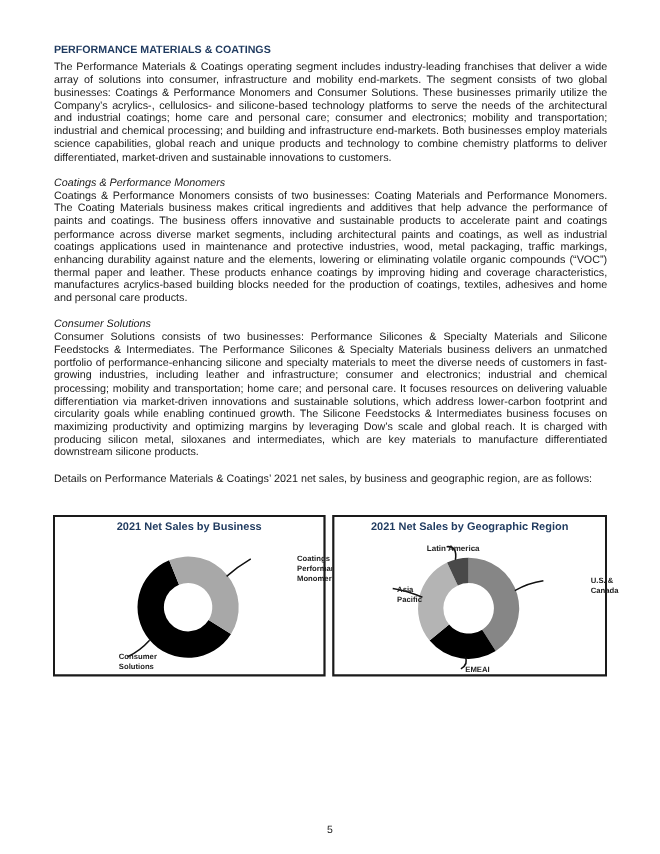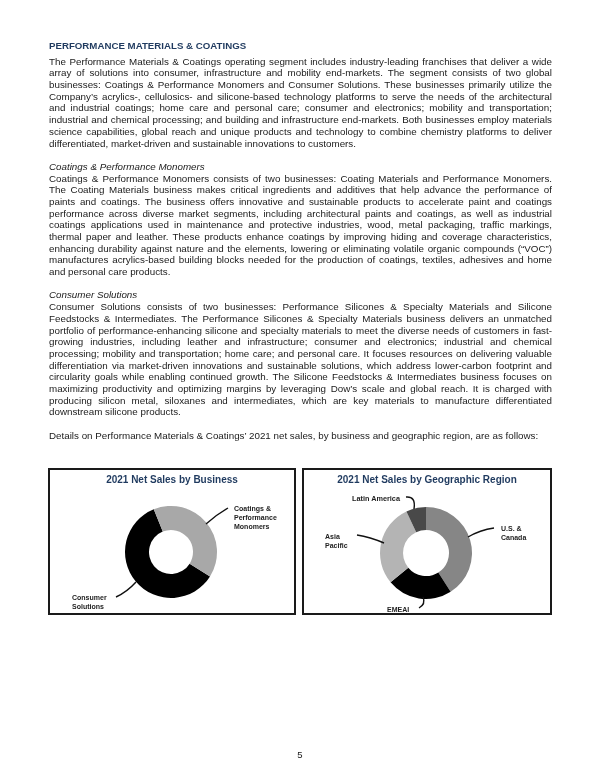--- a/index.html
+++ b/index.html
@@ -28,21 +28,21 @@
     .chart-box.left { left: 48px; width: 248px; }
     .chart-box.right { left: 302px; width: 250px; }
     .chart-title {
       position: absolute; left: 0; right: 0; top: 6px; text-align: center;
       font-weight: bold; font-size: 10px; line-height: 12px; color: #1f3a5f; white-space: nowrap;
     }
     .chart-svg { position: absolute; left: 0; top: 0; }
     .chart-label {
       position: absolute; font-weight: bold; font-size: 7px; line-height: 9px; color: #222; white-space: nowrap;
     }
-    .chart-label span { display: block; }
+    .chart-label span { display: block; margin-left: 36px; }
     .page-number {
       position: absolute; left: 0; width: 600px; top: 749px; text-align: center;
       font-size: 9.5px; line-height: 12px; color: #1a1a1a;
     }
   </style>
 </head>
 <body>
 
 <div class="text-block">
   <div class="section-title">PERFORMANCE MATERIALS &amp; COATINGS</div>
@@ -60,22 +60,22 @@
 
   <div class="gap"></div>
 
   <div>
     <div class="subhead">Coatings &amp; Performance Monomers</div>
     <div class="line">Coatings &amp; Performance Monomers consists of two businesses: Coating Materials and Performance Monomers.</div>
     <div class="line">The Coating Materials business makes critical ingredients and additives that help advance the performance of</div>
     <div class="line">paints and coatings. The business offers innovative and sustainable products to accelerate paint and coatings</div>
     <div class="line">performance across diverse market segments, including architectural paints and coatings, as well as industrial</div>
     <div class="line">coatings applications used in maintenance and protective industries, wood, metal packaging, traffic markings,</div>
+    <div class="line">enhancing durability against nature and the elements, lowering or eliminating volatile organic compounds (“VOC”)</div>
     <div class="line">thermal paper and leather. These products enhance coatings by improving hiding and coverage characteristics,</div>
-    <div class="line">enhancing durability against nature and the elements, lowering or eliminating volatile organic compounds (“VOC”)</div>
     <div class="line">manufactures acrylics-based building blocks needed for the production of coatings, textiles, adhesives and home</div>
     <div class="line last">and personal care products.</div>
   </div>
 
   <div class="gap"></div>
 
   <div>
     <div class="subhead">Consumer Solutions</div>
     <div class="line">Consumer Solutions consists of two businesses: Performance Silicones &amp; Specialty Materials and Silicone</div>
     <div class="line">Feedstocks &amp; Intermediates. The Performance Silicones &amp; Specialty Materials business delivers an unmatched</div>

